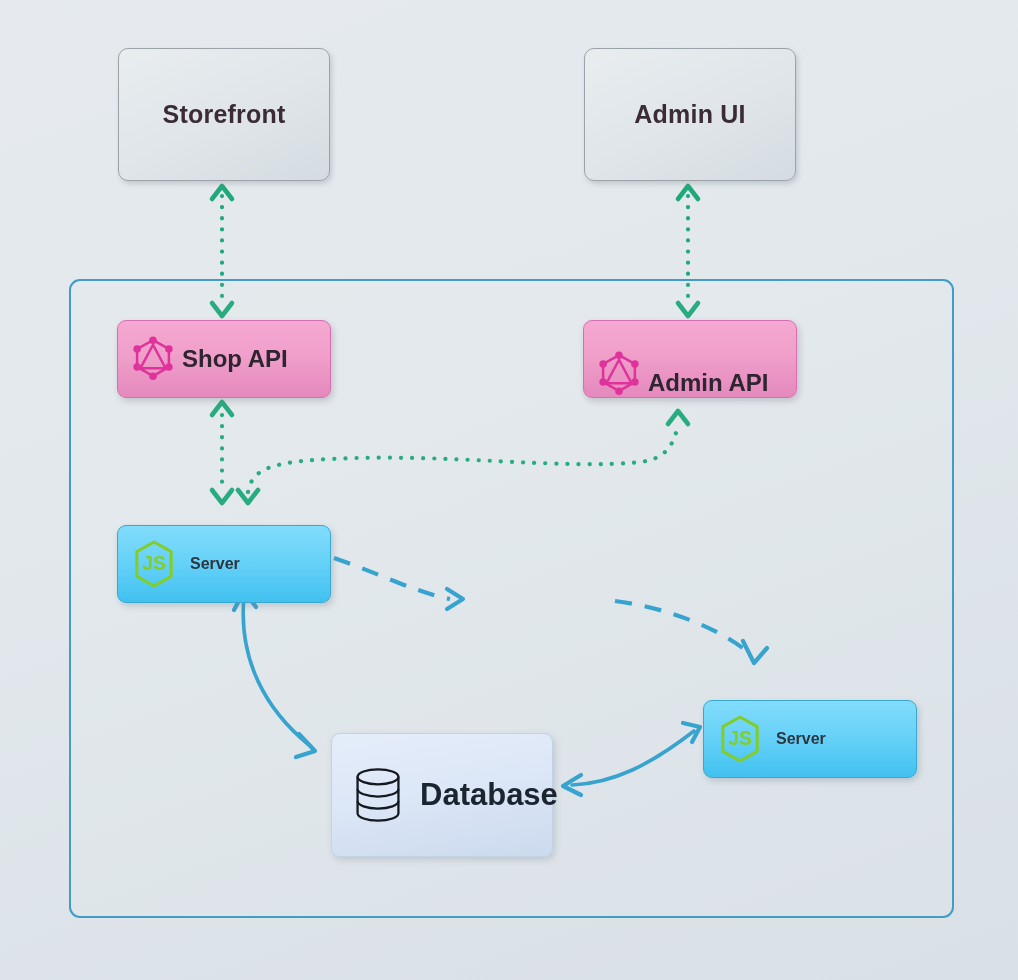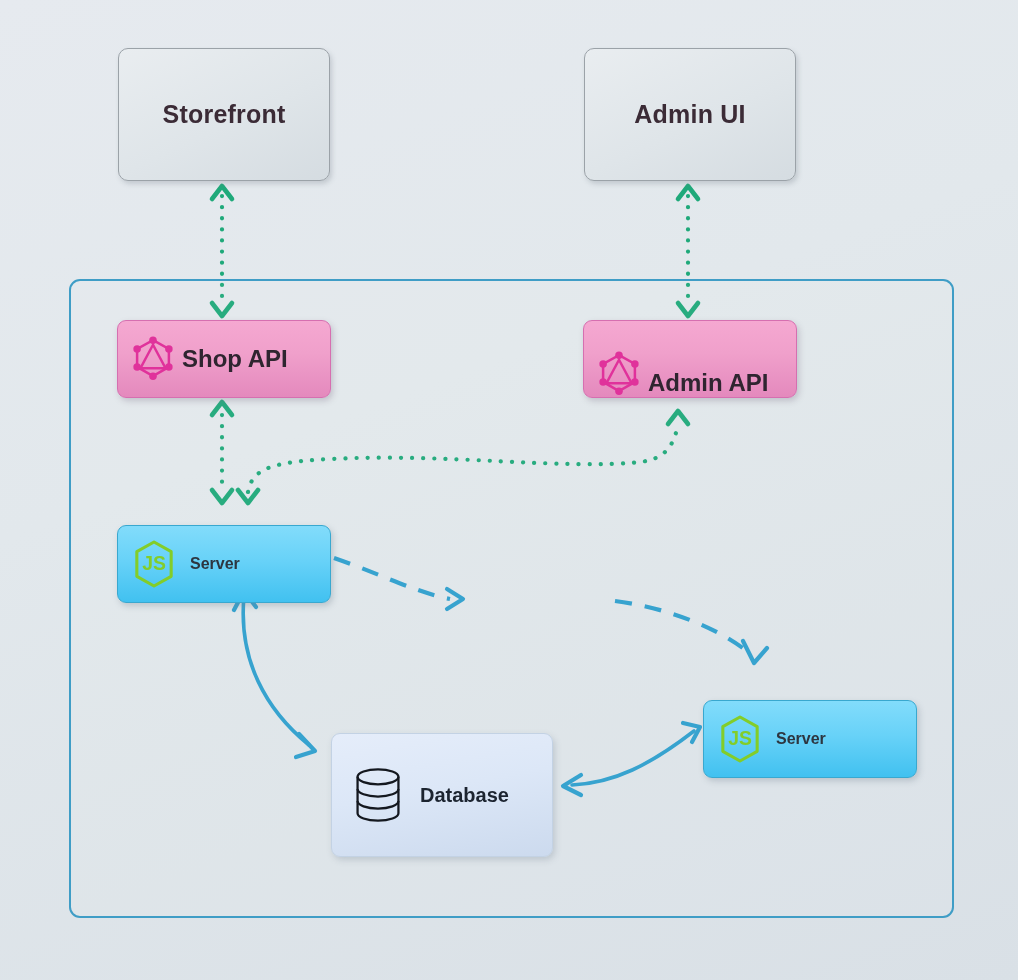--- a/index.html
+++ b/index.html
@@ -104,21 +104,21 @@
   }
   .plain-node .label {
     font-size: 23px;
     color: #1c2430;
   }
   #node-database {
     justify-content: flex-start;
     padding-left: 22px;
     gap: 18px;
   }
-  #node-database .label { font-size: 20px; }
+  #node-database .label { font-size: 31px; }
 
   .icon { display: block; flex: 0 0 auto; }
 </style>
 </head>
 <body>
 
 <div id="stage">
 
   <svg id="edges" viewBox="0 0 1018 980" xmlns="http://www.w3.org/2000/svg">
     <defs>

